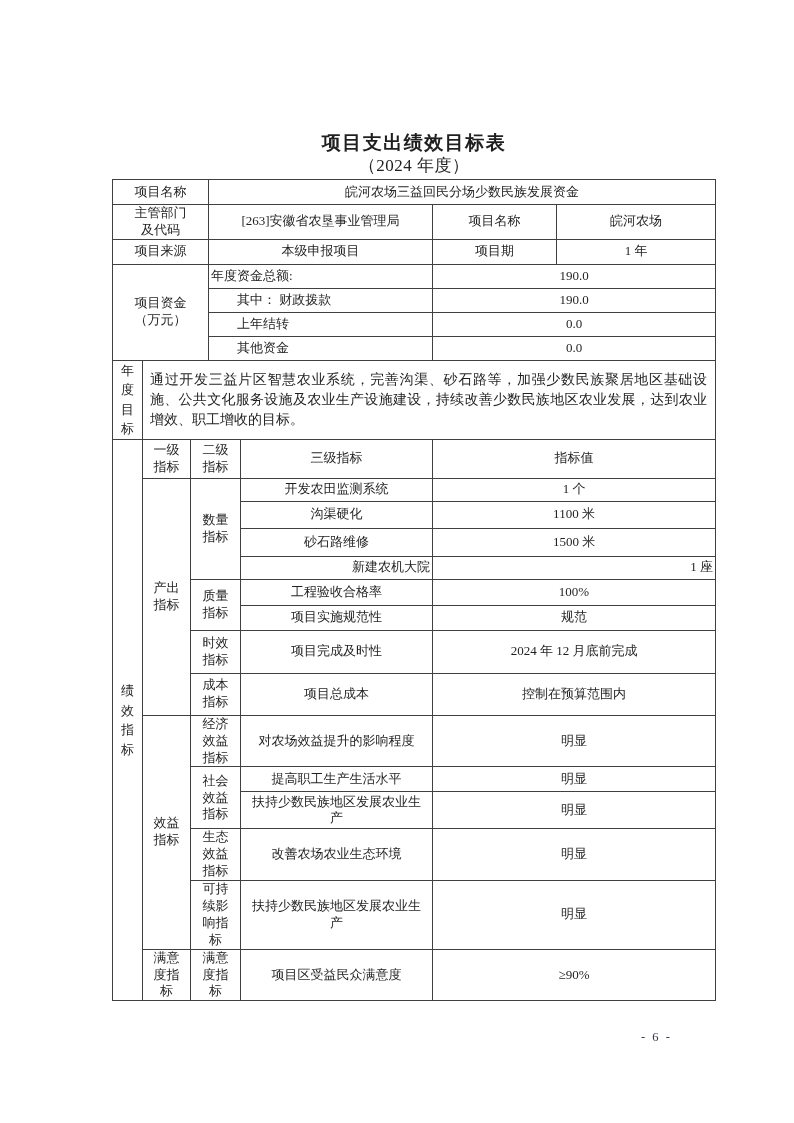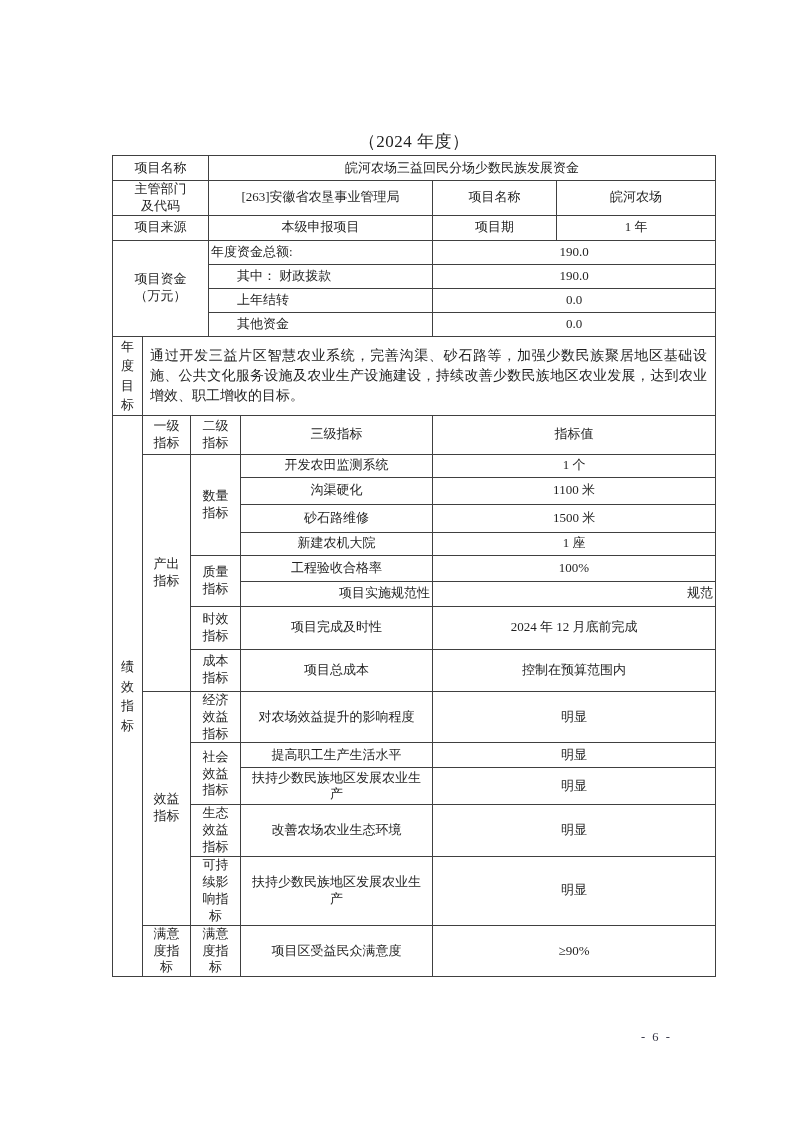--- a/index.html
+++ b/index.html
@@ -45,35 +45,36 @@
   }
   .wrap2 {
     width: 27px; margin: 0 auto;
     word-break: break-all; line-height: 1.3; text-align: center;
   }
   .l3wrap { max-width: 172px; margin: 0 auto; }
   
   .hA1 td { height: 24px; } .hA2 td { height: 33px; } .hA3 td { height: 24px; }
   .hM td  { height: 23px; } .hG td  { height: 59px; }
   .hB0 td { height: 38px; } .hB1 td { height: 22px; } .hB2 td { height: 26px; }
-  .hB3 td { height: 27px; } .hB4 td { height: 22px; } .hB5 td { height: 25px; }
-  .hB6 td { height: 24px; text-align: right; } .hB7 td { height: 42px; } .hB8 td { height: 41px; }
+  .hB3 td { height: 27px; } .hB4 td { height: 22px; text-align: right; } .hB5 td { height: 25px; }
+  .hB6 td { height: 24px; } .hB7 td { height: 42px; } .hB8 td { height: 41px; }
   .hB9 td { height: 50px; } .hB10 td { height: 24px; } .hB11 td { height: 36px; }
   .hB12 td { height: 50px; } .hB13 td { height: 62px; } .hB14 td { height: 48px; }
   .page-num {
     position: absolute; left: 641px; top: 1030px;
     font-size: 12.5px; letter-spacing: 2px; color: #333344;
   }
 </style>
 </head>
 <body>
 
 <div class="sheet">
   <div class="content">
 
+    <div class="doc-title">项目支出绩效目标表</div>
     <div class="doc-subtitle">（2024 年度）</div>
 
     <table id="tblA">
       <colgroup>
           <col style="width:30px">
           <col style="width:66px">
           <col style="width:224px">
           <col style="width:124px">
           <col style="width:159px">
         </colgroup>

